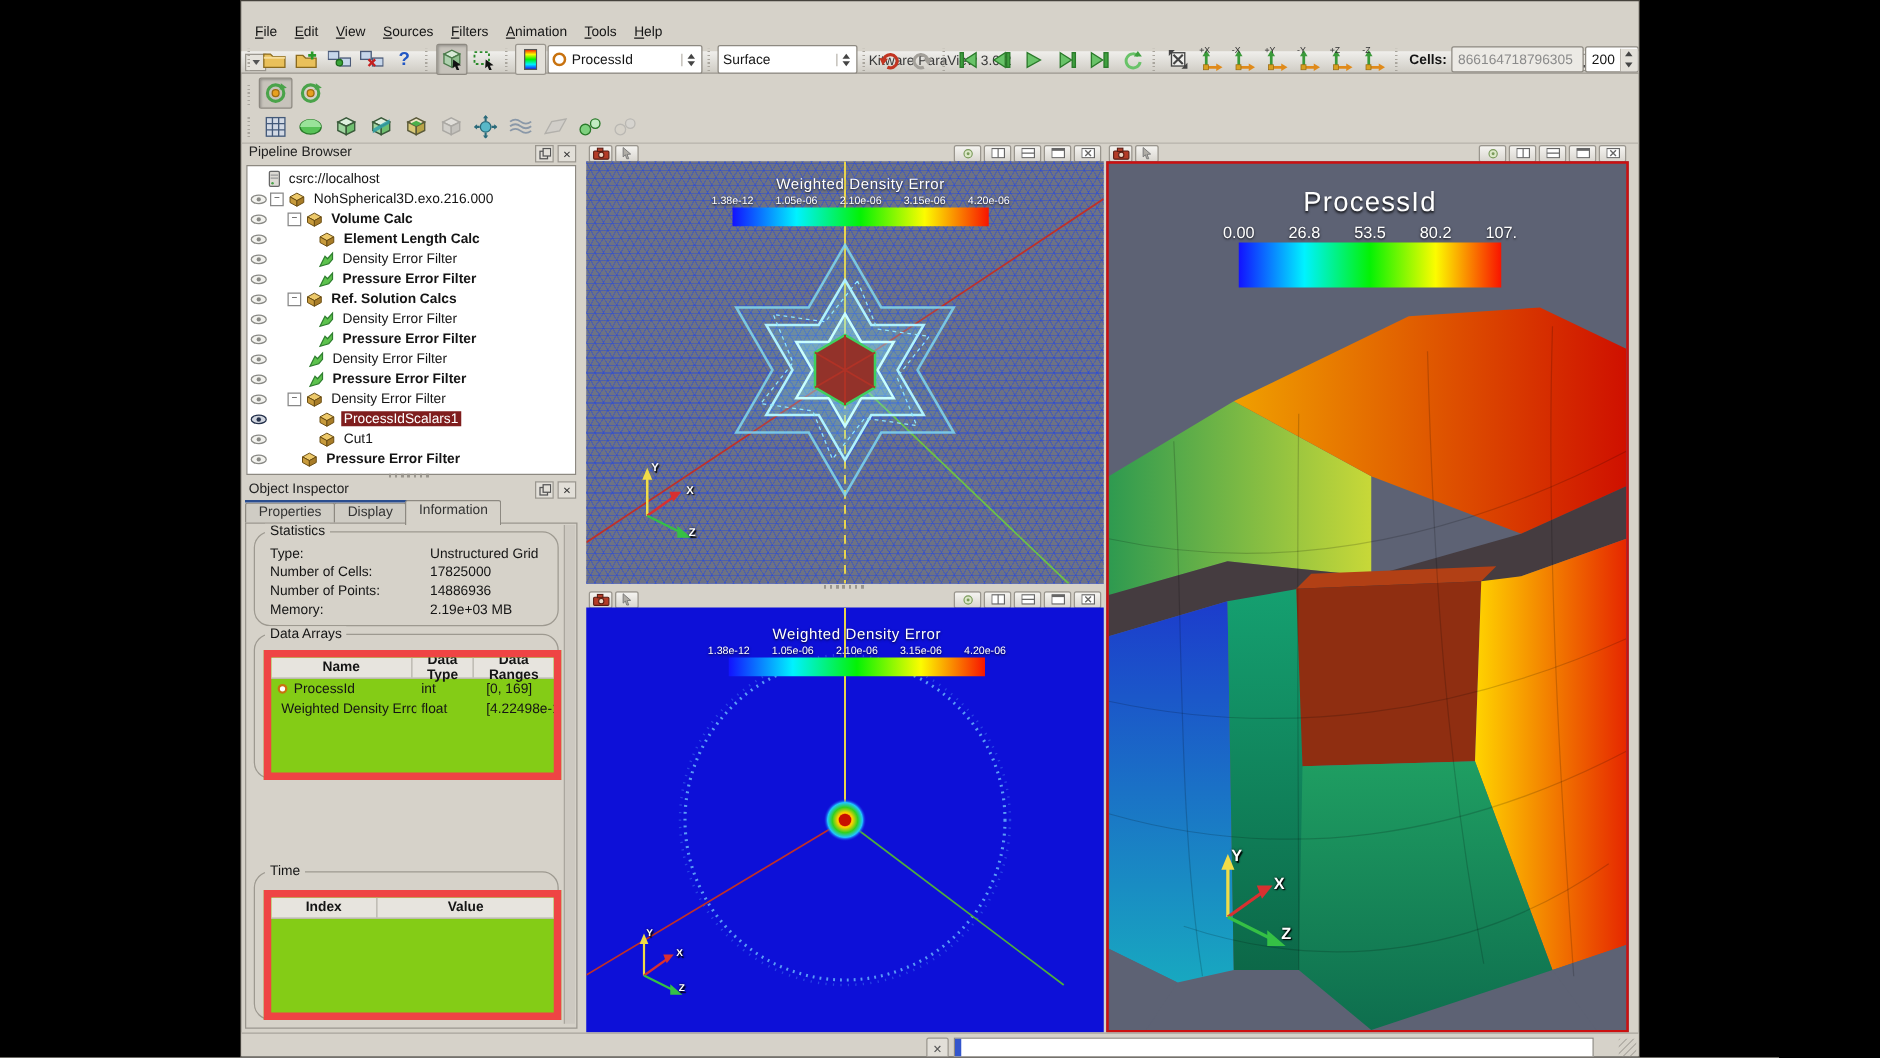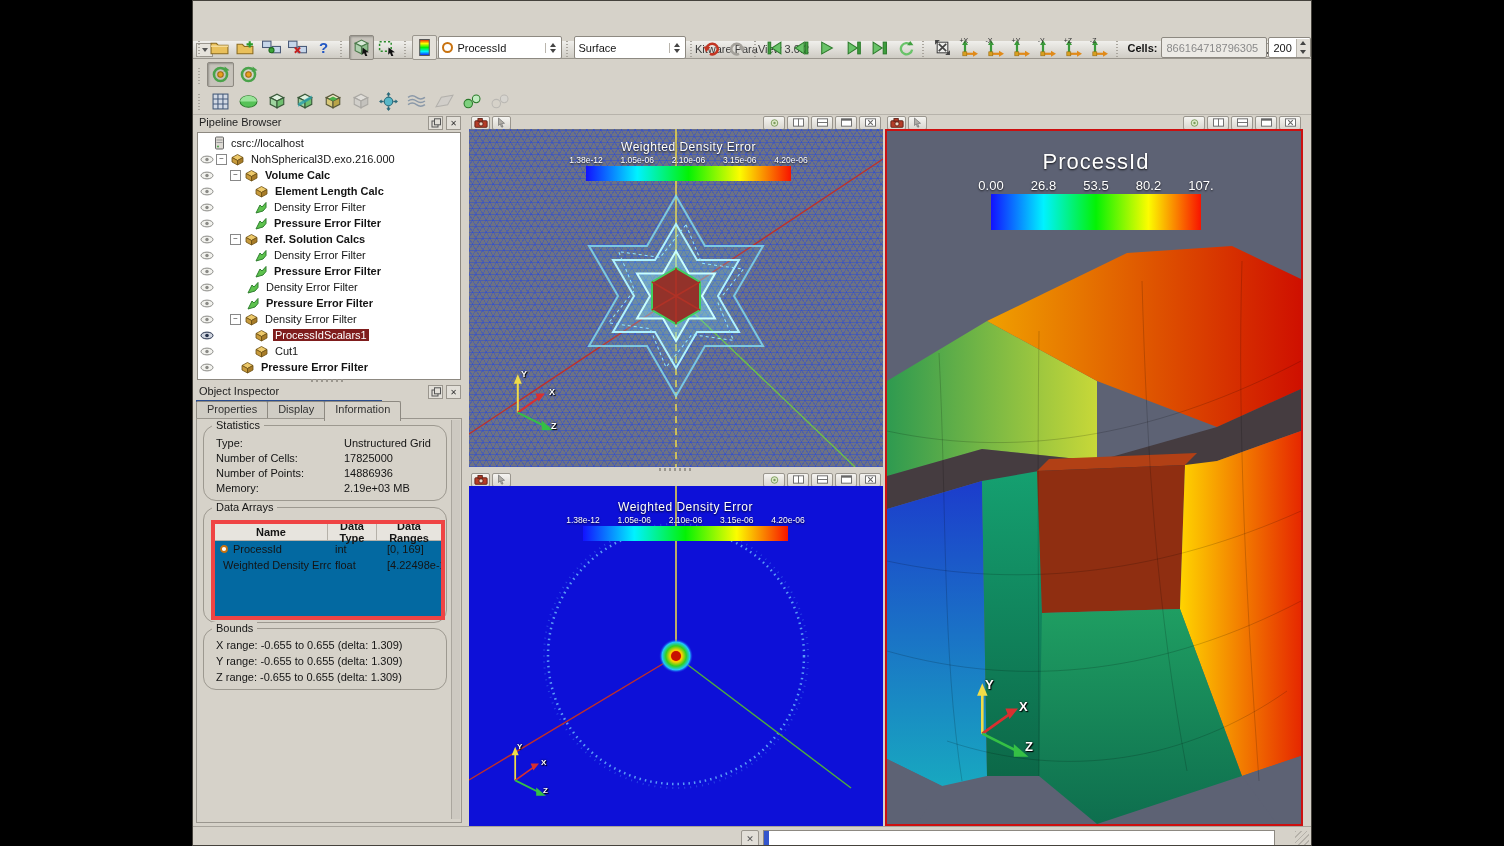--- a/index.html
+++ b/index.html
@@ -54,30 +54,30 @@
   .trow{height:16px;display:flex;align-items:center;white-space:nowrap}
   .trow .eye{width:18px;display:flex;justify-content:center;flex:none}
   .exp{width:9px;height:9px;border:1px solid #888;background:#fff;font-size:8px;line-height:7px;text-align:center;margin-right:3px;flex:none;color:#333}
   .ticon{margin-right:4px;flex:none;display:flex}
   .lbl{padding:0 2px}
   .bold{font-weight:bold}
   .trow.selected .lbl{background:#7f1d1d;color:#fff}
   .splitterh{position:absolute;height:4px;display:flex;align-items:center;justify-content:center}
   .dots{width:34px;height:3px;background:repeating-linear-gradient(90deg,#9a968e 0 2px,transparent 2px 5px)}
   
-  .tabbar{position:absolute;display:flex;align-items:flex-start;height:18px}
+  .tabbar{position:absolute;display:flex;align-items:center;height:18px}
   .tab{height:15px;border:1px solid #8d8981;border-bottom:none;background:#cfccc4;padding:1px 10px 0;margin-right:-1px;border-radius:2px 2px 0 0;color:#333}
   .tab.active{height:18px;background:#d6d2c9;z-index:3;font-weight:normal}
   .tabline{position:absolute;height:2px;background:#2a4d8f}
   .inspframe{position:absolute;border:1px solid #9a968e;background:#d6d2c9}
   .group{position:absolute;border:1px solid #9d9990;border-radius:13px}
   .gtitle{position:absolute;top:-7px;left:8px;background:#d6d2c9;padding:0 4px}
   .srow{position:absolute;left:12px;right:4px;display:flex}
   .srow .sv{position:absolute;left:128px}
-  .dtable{position:absolute;border:4px solid #ef4444;background:#0369a1;overflow:hidden}
+  .dtable{position:absolute;border:6px solid #ef4444;background:#84cc16;overflow:hidden}
   .dthead{display:flex;background:#e7e4de;border-bottom:1px solid #b5b1a9;height:16px;align-items:center;font-weight:bold}
   .dth{border-right:1px solid #b5b1a9;text-align:center;height:100%;display:flex;align-items:center;justify-content:center}
   .drow{display:flex;height:16px;align-items:center}
   .dcell{display:flex;align-items:center;gap:4px;padding-left:4px;overflow:hidden;white-space:nowrap}
   
   .view{position:absolute}
   .vheader{position:absolute;left:0;right:0;top:0;height:15px;display:flex;align-items:center;padding:1px 2px;gap:2px}
   .vbtn{width:20px;height:12px;border:1px solid #9a968e;border-radius:2px;background:linear-gradient(#f5f4f1,#d9d6cf);display:flex;align-items:center;justify-content:center}
   .vbtn.sm{width:17px}
   .vspacer{flex:1}
@@ -334,20 +334,30 @@
         </div>
       <div class="winbtn">
           <div class="maxbox"></div>
         </div>
       <div class="winbtn">
           <span>✕</span>
         </div>
     </div>
   </div>
 
+  <div class="menubar">
+    <span class="menu-item">File</span>
+    <span class="menu-item">Edit</span>
+    <span class="menu-item">View</span>
+    <span class="menu-item">Sources</span>
+    <span class="menu-item">Filters</span>
+    <span class="menu-item">Animation</span>
+    <span class="menu-item">Tools</span>
+    <span class="menu-item">Help</span>
+  </div>
 
   <div class="toolbar" id="tb1">
     <div class="handle"></div>
     <div class="tbtn">
         <svg width="19" height="15">
           <use href="#i-folder"></use>
         </svg>
       </div>
     <div class="tbtn">
         <svg width="19" height="15">
@@ -877,33 +887,30 @@
         <div class="dcell" style="width:48px">
             <span>float</span>
           </div>
         <div class="dcell" style="flex:1">
             <span>[4.22498e-14, 4.1...</span>
           </div>
       </div>
     </div>
   </div>
 
-  <div class="group" style="left:10px;top:627px;width:242px;height:60px">
-    <span class="gtitle">Bounds</span>
-    <div class="srow" style="top:10px">
-        <span>X range: -0.655 to 0.655 (delta: 1.309)</span>
-      </div>
-    <div class="srow" style="top:26px">
-        <span>Y range: -0.655 to 0.655 (delta: 1.309)</span>
-      </div>
-    <div class="srow" style="top:42px">
-        <span>Z range: -0.655 to 0.655 (delta: 1.309)</span>
-      </div>
-  </div>
-
+
+  <div class="group" style="left:10px;top:696px;width:242px;height:117px">
+    <span class="gtitle">Time</span>
+    <div class="dtable" style="left:7px;top:14px;width:226px;height:92px">
+      <div class="dthead">
+        <div class="dth" style="width:84px">Index</div>
+        <div class="dth" style="flex:1;border-right:none">Value</div>
+      </div>
+    </div>
+  </div>
 
   <div class="view" style="left:276px;top:113px;width:414px;height:353px">
     <div class="vheader">
       <span class="vbtn sm">
           <svg width="14" height="11">
             <use href="#i-camera"></use>
           </svg>
         </span>
       <span class="vbtn sm">
           <svg width="9" height="11">

